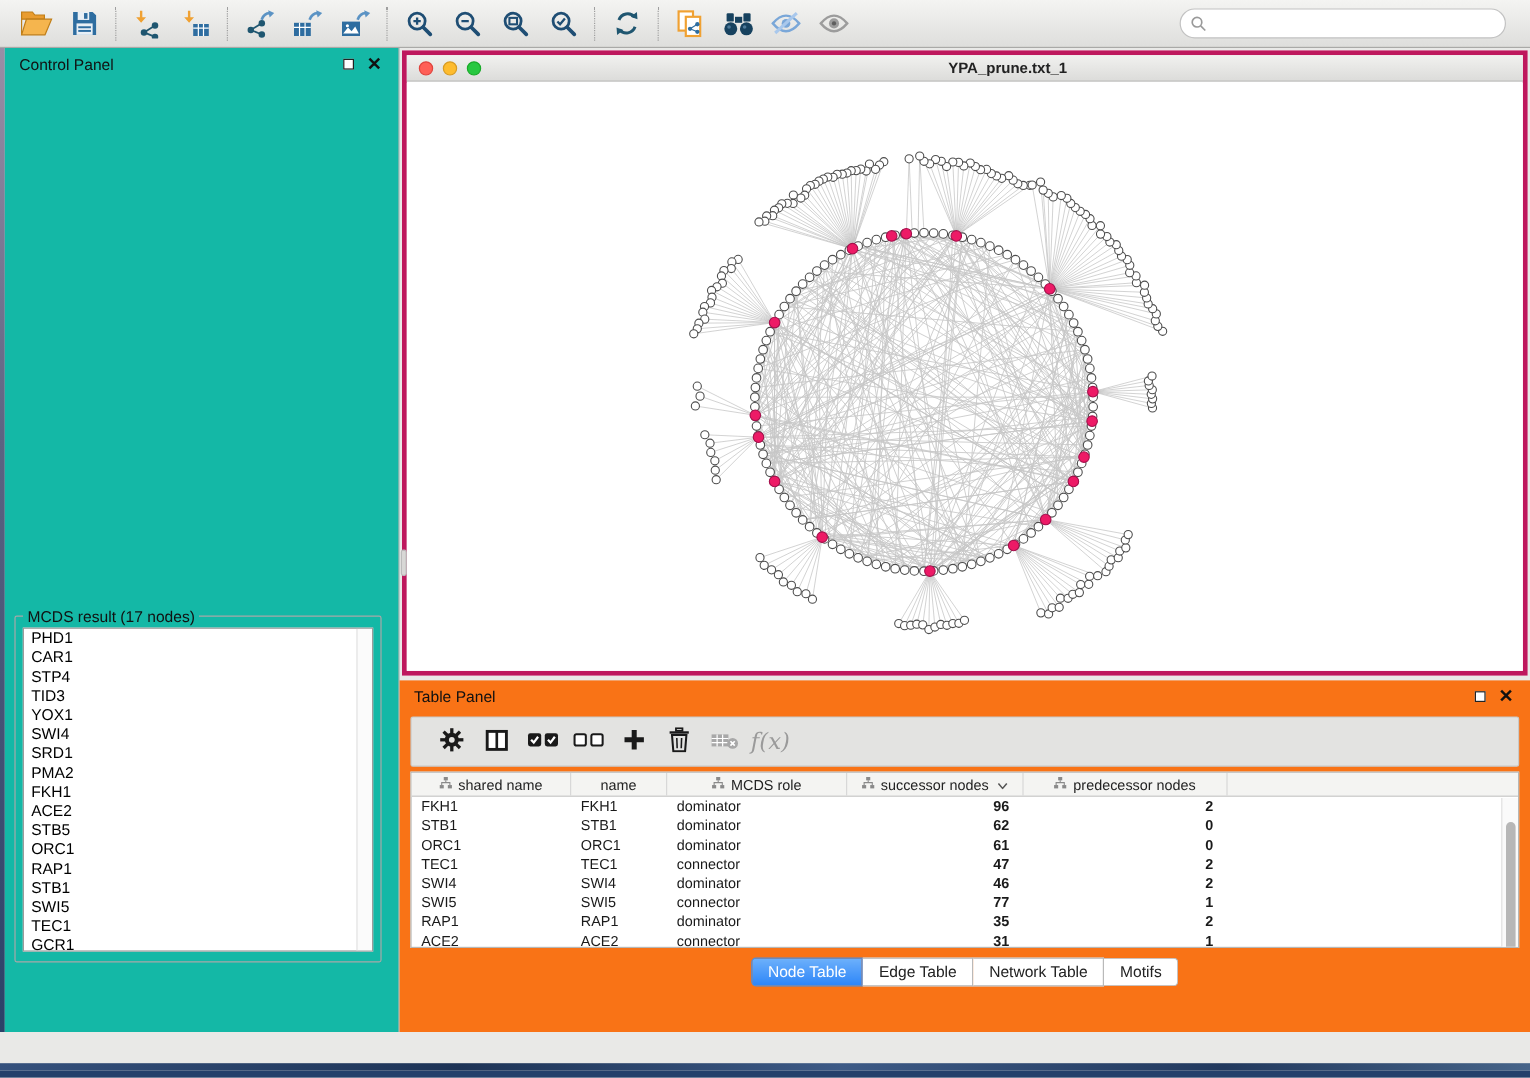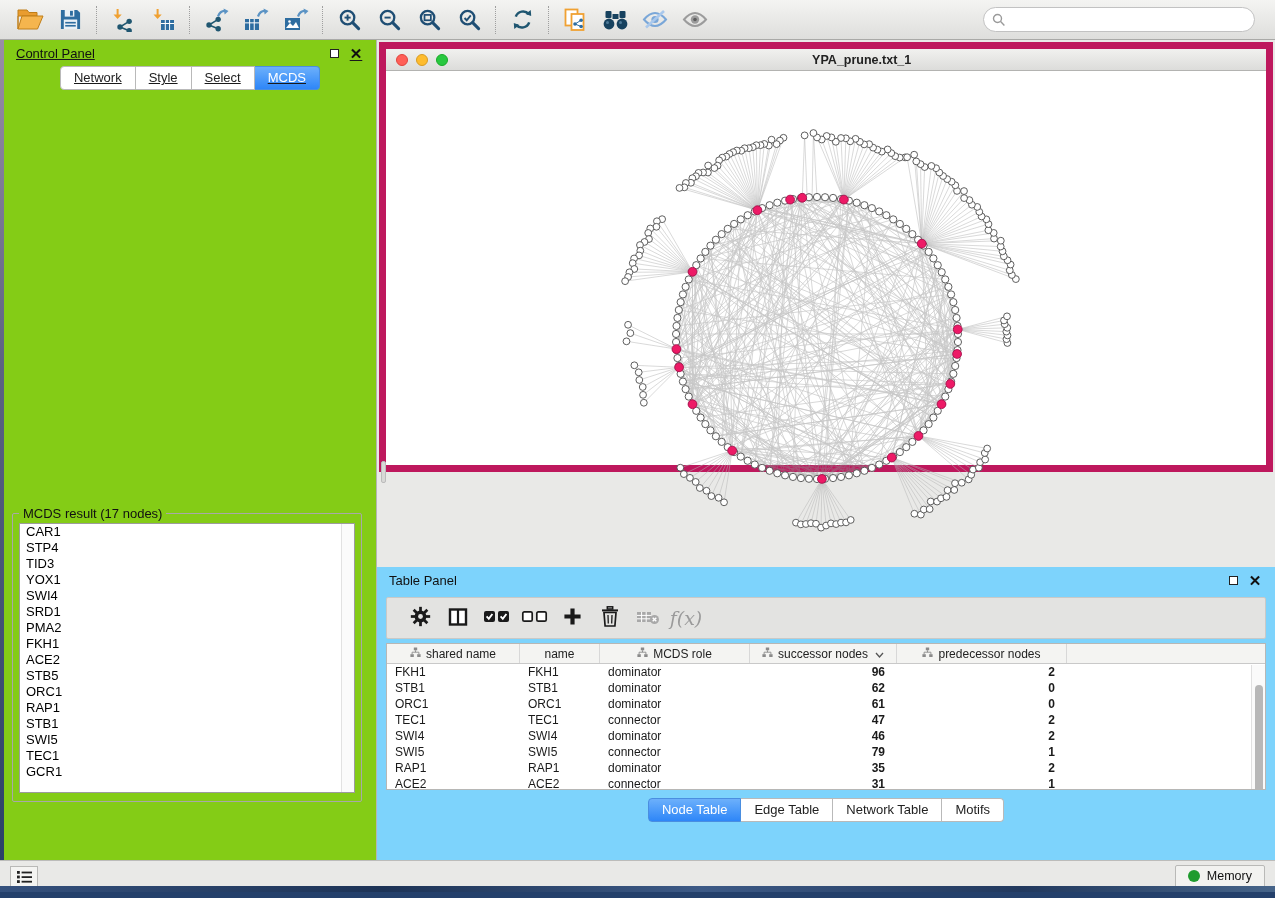--- a/index.html
+++ b/index.html
@@ -18,21 +18,21 @@
   .tb-spacer { flex:1; }
   .searchbox { width:272px; height:25px; background:#fff; border:1px solid #c2c2c2; border-radius:13px;
     display:flex; align-items:center; padding:0 8px; margin-right:10px; }
   .searchbox input { border:none; outline:none; flex:1; font-size:13px; background:transparent; margin-left:5px; font-family:"Liberation Sans",sans-serif; }
 
   
   .main { position:absolute; top:40px; left:0; width:1275px; height:820px; display:flex; }
   .desktop-edge { width:4px; height:100%; background:linear-gradient(#9a8ea6,#5c6382 40%,#2b4168); }
 
   
-  .control-panel { width:373px; height:100%; background:#84cc16; position:relative; border-right:1px solid #b5b5b3;text-decoration:underline; }
+  .control-panel { width:329px; height:100%; background:#14b8a6; position:relative; border-right:1px solid #b5b5b3; }
   .panel-titlebar { height:26px; display:flex; align-items:center; padding:0 12px; font-size:13px; color:#111; }
   .panel-titlebar .t { flex:1; }
   .winbtn { width:16px; height:16px; display:flex; align-items:center; justify-content:center; margin-left:6px; }
   .float-glyph { width:9px; height:9px; border:1.5px solid #222; background:#fff; }
   .close-glyph { font-size:15px; font-weight:bold; color:#111; line-height:9px; }
 
   .seg-tabs { display:flex; justify-content:center; position:relative; z-index:2; }
   .seg-tab { font-size:13px; padding:3px 13px 4px; background:#fff; border:1px solid #b9b9b9; border-left:none; color:#222; cursor:default; }
   .seg-tab:first-child { border-left:1px solid #b9b9b9; border-radius:4px 0 0 4px; }
   .seg-tab:last-child { border-radius:0 4px 4px 0; }
@@ -51,34 +51,34 @@
   .mac-btn.focused { box-shadow:0 0 0 3px rgba(110,165,245,.6); border-color:#6ea5f5; }
 
   .result-group { position:absolute; left:8px; right:14px; top:466px; bottom:58px; border:1px solid #a8a8a8; border-radius:2px; }
   .result-group legend { font-size:13px; padding:0 4px; margin-left:6px; color:#111; }
   .result-list { position:absolute; left:6px; right:6px; top:2px; bottom:8px; background:#fff; border:1px solid #9c9c9c; overflow:hidden; }
   .result-list .item { font-size:13px; line-height:16px; padding-left:6px; color:#000; }
   .result-scroll { position:absolute; right:0; top:0; bottom:0; width:13px; background:#fbfbfb; border-left:1px solid #e2e2e2; }
 
   
   .right-side { flex:1; height:100%; position:relative; background:#e9e9e7; }
-  .net-window { position:absolute; left:2px; top:2px; right:2px; height:430px; border:7px solid #be185d; background:#fff; }
+  .net-window { position:absolute; left:2px; top:2px; right:2px; height:521px; border:4px solid #be185d; background:#fff; }
   .net-titlebar { height:22px; background:linear-gradient(#f1f1ef,#dcdcda); border-bottom:1px solid #b3b3b1; position:relative; display:flex; align-items:center; }
   .lights { display:flex; gap:8px; margin-left:10px; }
   .light { width:12px; height:12px; border-radius:50%; }
   .light.red { background:#ff5f57; border:1px solid #e0443e; }
   .light.yellow { background:#febc2e; border:1px solid #d89c23; }
   .light.green { background:#28c840; border:1px solid #1aab29; }
   .net-title { position:absolute; left:50%; transform:translateX(-14%); font-size:12.5px; font-weight:bold; color:#222; white-space:nowrap; }
   .net-canvas { position:absolute; top:23px; left:0; right:0; bottom:0; background:#fff; }
   .net-canvas svg { display:block; }
   .v-grip { position:absolute; left:-5px; top:412px; width:5px; height:22px; background:#d8d8d6; border:1px solid #bbb; border-radius:2px; }
 
   
-  .table-panel { position:absolute; left:0; right:0; top:527px; bottom:0; background:#7dd3fc; }
+  .table-panel { position:absolute; left:0; right:0; top:527px; bottom:0; background:#f97316; }
   .tp-toolbar { margin:4px 9px 0; height:42px; background:#e3e3e1; border:1px solid #c9c9c7; border-radius:2px; display:flex; align-items:center; padding:0 14px; gap:0; }
   .tp-btn { width:38px; height:34px; display:flex; align-items:center; justify-content:center; background:none; border:none; }
   .fx { font-family:"DejaVu Serif", serif; font-style:italic; font-size:19px; color:#9a9a9a; }
 
   .tp-table { position:absolute; left:9px; right:9px; top:76px; bottom:70px; background:#fff; border:1px solid #b7b7b5; overflow:hidden; }
   .thead { display:flex; height:20px; background:#f4f4f2; border-bottom:1px solid #c9c9c9; }
   .th { display:flex; align-items:center; justify-content:center; gap:5px; font-size:12px; color:#222; border-right:1px solid #d8d8d8; position:relative; }
   .th .sort { margin-left:2px; }
   .tbody .tr { display:flex; height:16px; }
   .td { font-size:12px; line-height:16px; white-space:nowrap; overflow:hidden; }
@@ -308,30 +308,25 @@
     <div class="control-panel">
       <div class="panel-titlebar">
         <span class="t">Control Panel</span>
         <span class="winbtn">
             <span class="float-glyph"></span>
           </span>
         <span class="winbtn">
             <span class="close-glyph">✕</span>
           </span>
       </div>
-      <div class="seg-tabs" id="cp-tabs">
-          <div class="seg-tab">Network</div>
-          <div class="seg-tab">Style</div>
-          <div class="seg-tab">Select</div>
-          <div class="seg-tab active">MCDS</div>
-        </div>
       <fieldset class="result-group">
         <legend>MCDS result (17 nodes)</legend>
         <div class="result-list" id="result-list">
 
+        <div class="item">PHD1</div>
             <div class="item">CAR1</div>
             <div class="item">STP4</div>
             <div class="item">TID3</div>
             <div class="item">YOX1</div>
             <div class="item">SWI4</div>
             <div class="item">SRD1</div>
             <div class="item">PMA2</div>
             <div class="item">FKH1</div>
             <div class="item">ACE2</div>
             <div class="item">STB5</div>
@@ -1356,21 +1351,21 @@
                 <div class="td text" style="width: 133px;">SWI4</div>
                 <div class="td text" style="width: 80px;">SWI4</div>
                 <div class="td text" style="width: 150px;">dominator</div>
                 <div class="td num" style="width: 147px;">46</div>
                 <div class="td num" style="width: 170px;">2</div>
               </div>
               <div class="tr">
                 <div class="td text" style="width: 133px;">SWI5</div>
                 <div class="td text" style="width: 80px;">SWI5</div>
                 <div class="td text" style="width: 150px;">connector</div>
-                <div class="td num" style="width: 147px;">79</div>
+                <div class="td num" style="width: 147px;">77</div>
                 <div class="td num" style="width: 170px;">1</div>
               </div>
               <div class="tr">
                 <div class="td text" style="width: 133px;">RAP1</div>
                 <div class="td text" style="width: 80px;">RAP1</div>
                 <div class="td text" style="width: 150px;">dominator</div>
                 <div class="td num" style="width: 147px;">35</div>
                 <div class="td num" style="width: 170px;">2</div>
               </div>
               <div class="tr">
@@ -1388,34 +1383,15 @@
         <div class="tp-tabs seg-tabs" id="tp-tabs">
             <div class="seg-tab active">Node Table</div>
             <div class="seg-tab">Edge Table</div>
             <div class="seg-tab">Network Table</div>
             <div class="seg-tab">Motifs</div>
           </div>
       </div>
     </div>
   </div>
 
-  <div class="statusbar">
-    <button class="sb-left-btn">
-      <svg width="17" height="14" viewBox="0 0 17 14">
-        <g fill="#222">
-          <rect x="1" y="1" width="2.8" height="2.8"></rect>
-            <rect x="1" y="5.6" width="2.8" height="2.8"></rect>
-            <rect x="1" y="10.2" width="2.8" height="2.8"></rect>
-          <rect x="5.6" y="1.6" width="10.4" height="1.8"></rect>
-            <rect x="5.6" y="6.2" width="10.4" height="1.8"></rect>
-            <rect x="5.6" y="10.8" width="10.4" height="1.8"></rect>
-        </g>
-      </svg>
-    </button>
-    <div class="sb-spacer"></div>
-    <button class="memory-btn">
-      <span class="mem-dot"></span>
-      <span>Memory</span>
-    </button>
-  </div>
 
   <div class="desktop-strip"></div>
 </div>
 
 </body></html>

